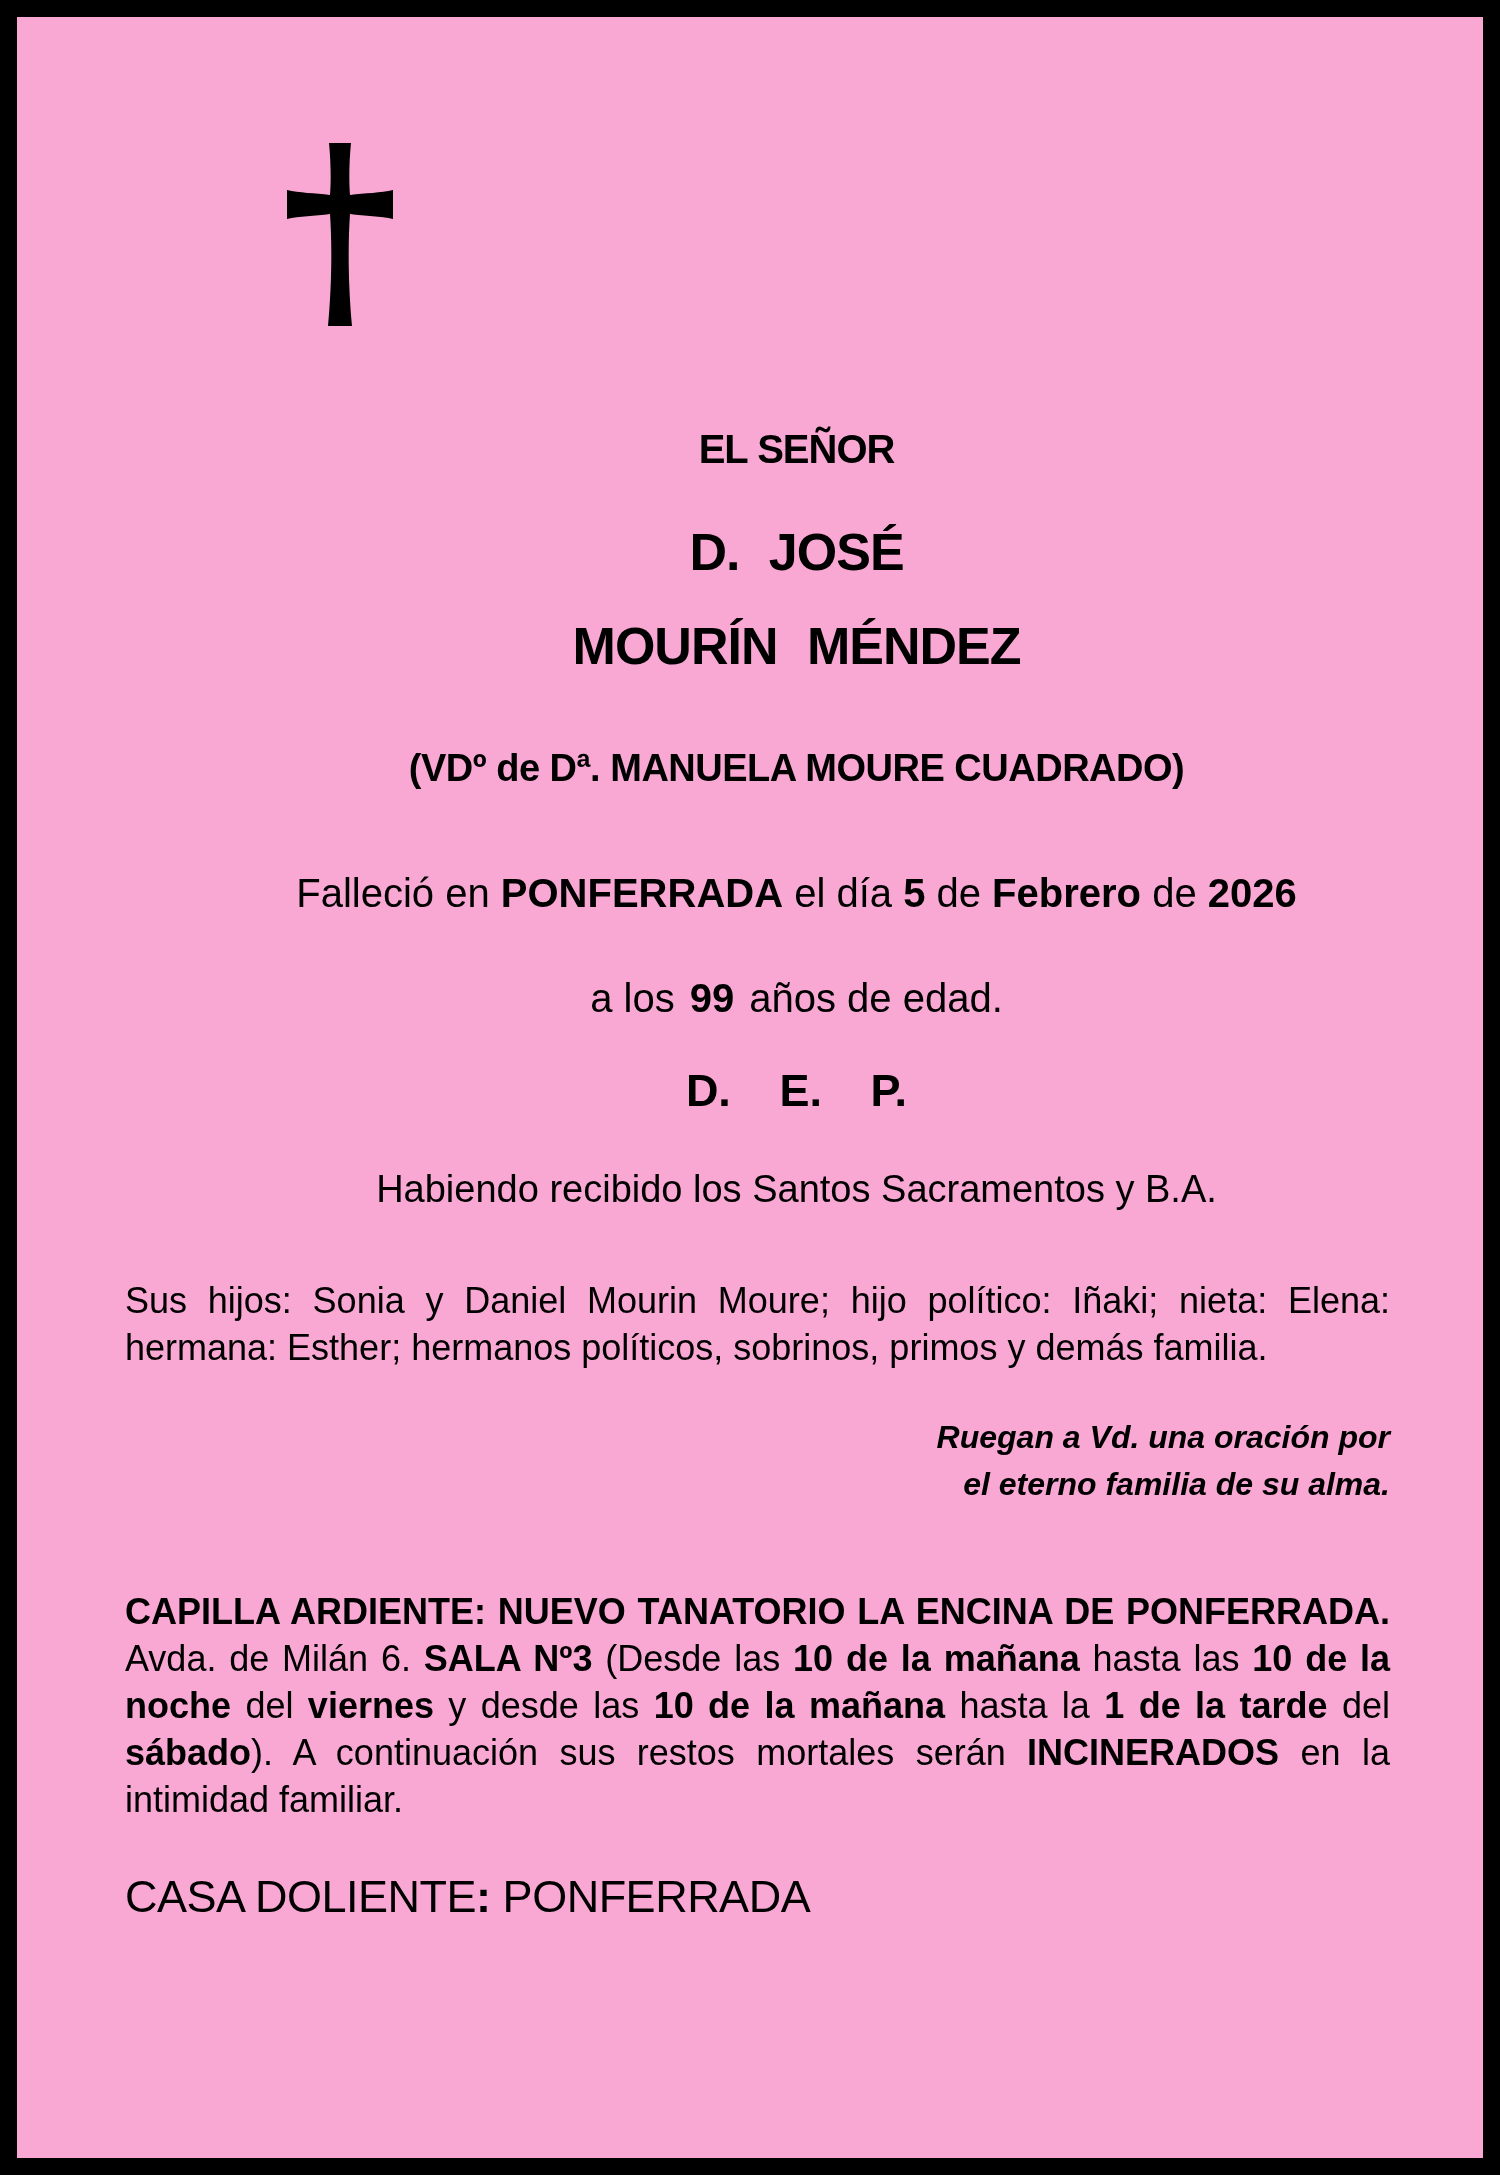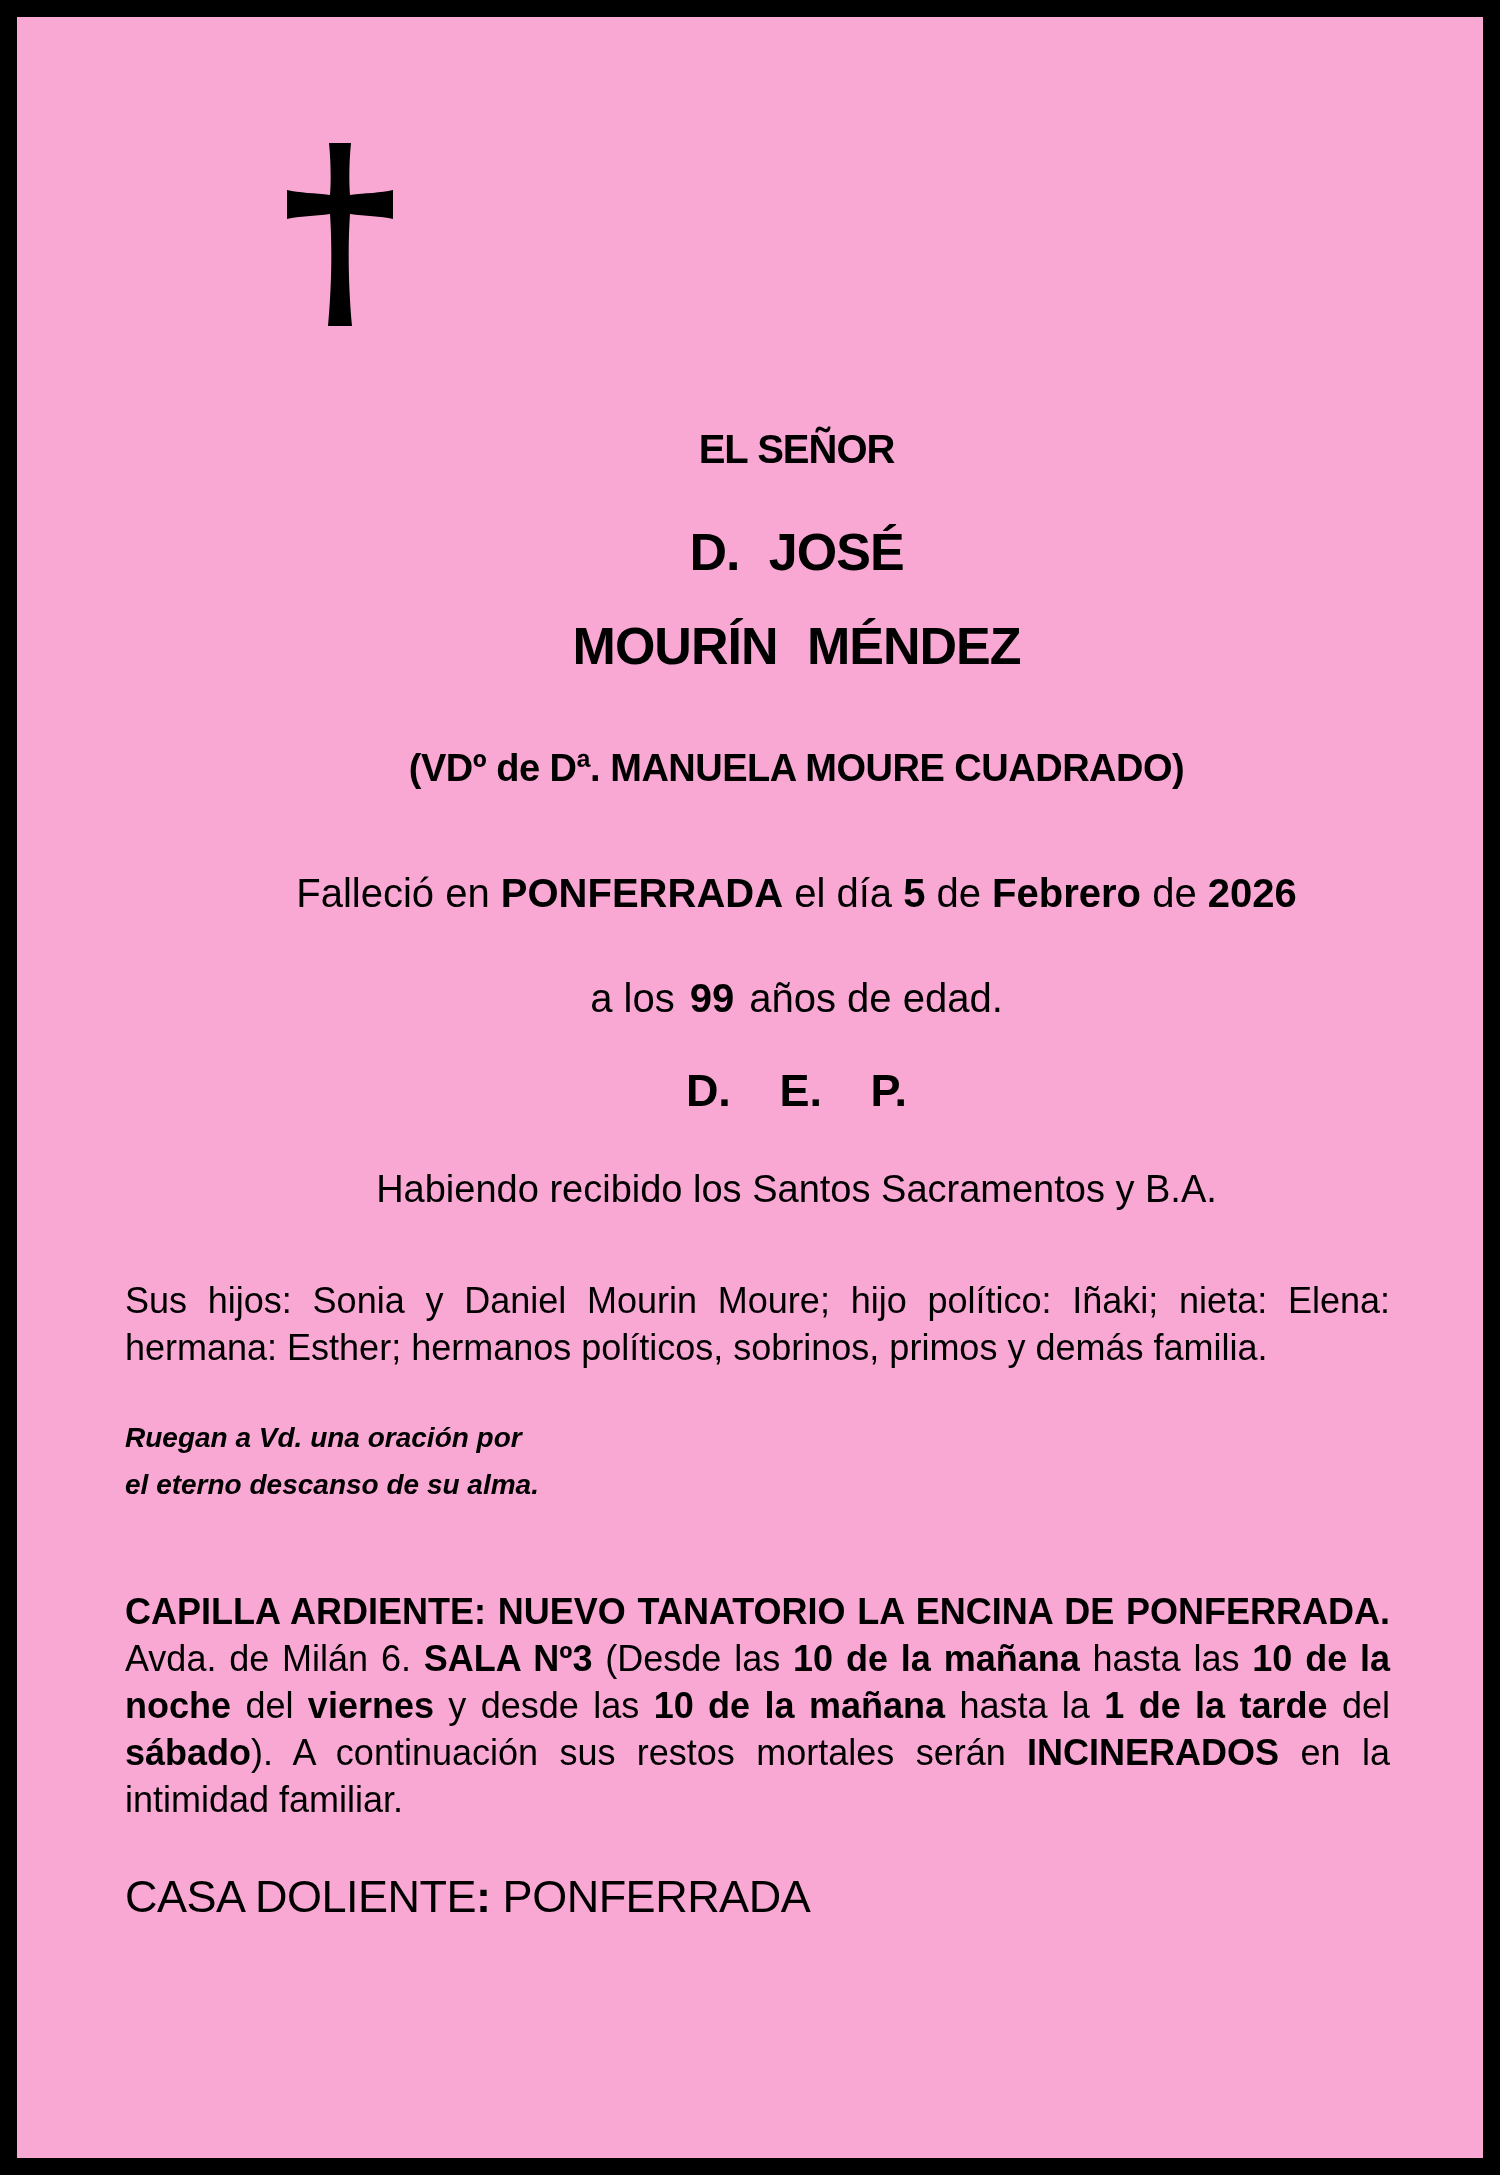--- a/index.html
+++ b/index.html
@@ -55,22 +55,23 @@
     font-weight: 700; word-spacing: 36px;
   }
 
   .para {
     font-size: 36px; line-height: 47px;
     text-align: justify;
   }
   .family { margin-top: 65px; }
   .prayer {
     margin-top: 43px;
-    font-size: 28px; line-height: 47px;
+    font-size: 32px; line-height: 47px;
     font-weight: 700; font-style: italic;
+    text-align: right;
   }
   .wake { margin-top: 80px; }
   .wake b { font-weight: 700; }
   .casa {
     margin-top: 47px;
     font-size: 45px; line-height: 54px;
     letter-spacing: -0.5px;
   }
   .casa b { font-weight: 700; }
 </style>
@@ -107,20 +108,20 @@
     <div class="center shift fallecio"><span>Falleció en </span><b>PONFERRADA</b><span> el día </span><b>5</b><span> de </span><b>Febrero</b><span> de </span><b>2026</b></div>
 
     <div class="center shift age"><span>a los</span><b>99</b><span>años de edad.</span></div>
 
     <div class="center shift dep">D. E. P.</div>
 
     <div class="center shift sacraments">Habiendo recibido los Santos Sacramentos y B.A.</div>
 
     <p class="para family">Sus hijos: Sonia y Daniel Mourin Moure; hijo político: Iñaki; nieta: Elena: hermana: Esther; hermanos políticos, sobrinos, primos y demás familia.</p>
 
-    <div class="prayer"><span>Ruegan a Vd. una oración por</span><br><span>el eterno descanso de su alma.</span></div>
+    <div class="prayer"><span>Ruegan a Vd. una oración por</span><br><span>el eterno familia de su alma.</span></div>
 
     <p class="para wake"><b>CAPILLA ARDIENTE: NUEVO TANATORIO LA ENCINA DE PONFERRADA.</b><span> Avda. de Milán 6. </span><b>SALA Nº3</b><span> (Desde las </span><b>10 de la mañana</b><span> hasta las </span><b>10 de la noche</b><span> del </span><b>viernes</b><span> y desde las </span><b>10 de la mañana</b><span> hasta la </span><b>1 de la tarde</b><span> del </span><b>sábado</b><span>). A continuación sus restos mortales serán </span><b>INCINERADOS</b><span> en la intimidad familiar.</span></p>
 
     <div class="casa"><span>CASA DOLIENTE</span><b>:</b><span> PONFERRADA</span></div>
 
   </div>
 </div>
 
 </body></html>

